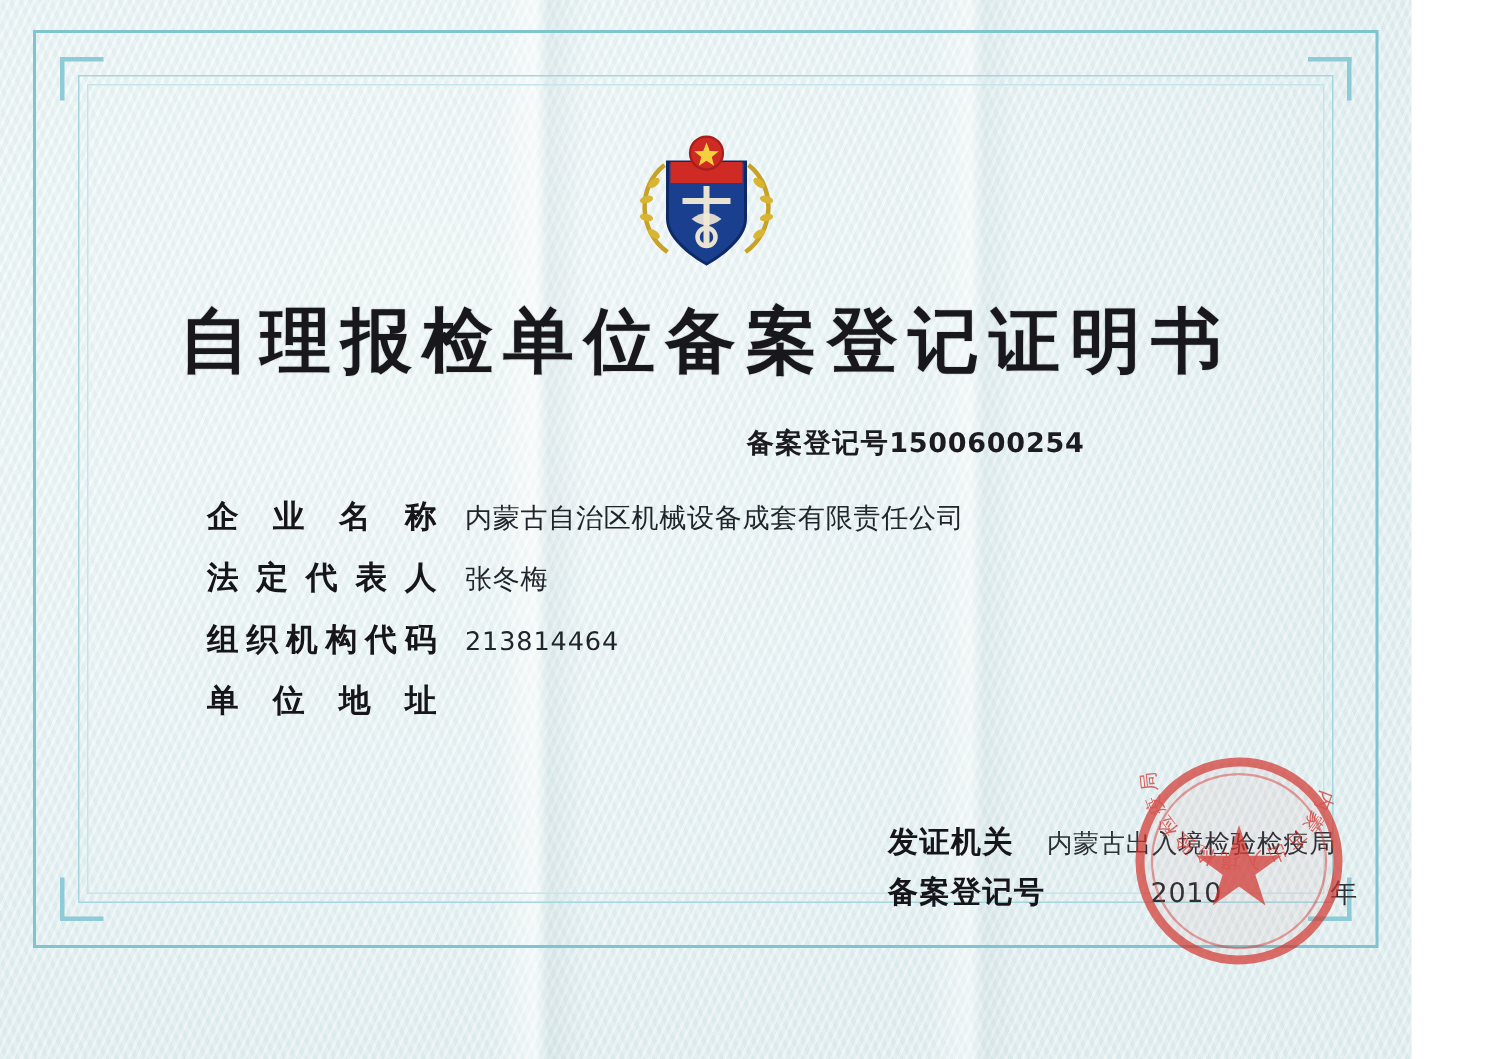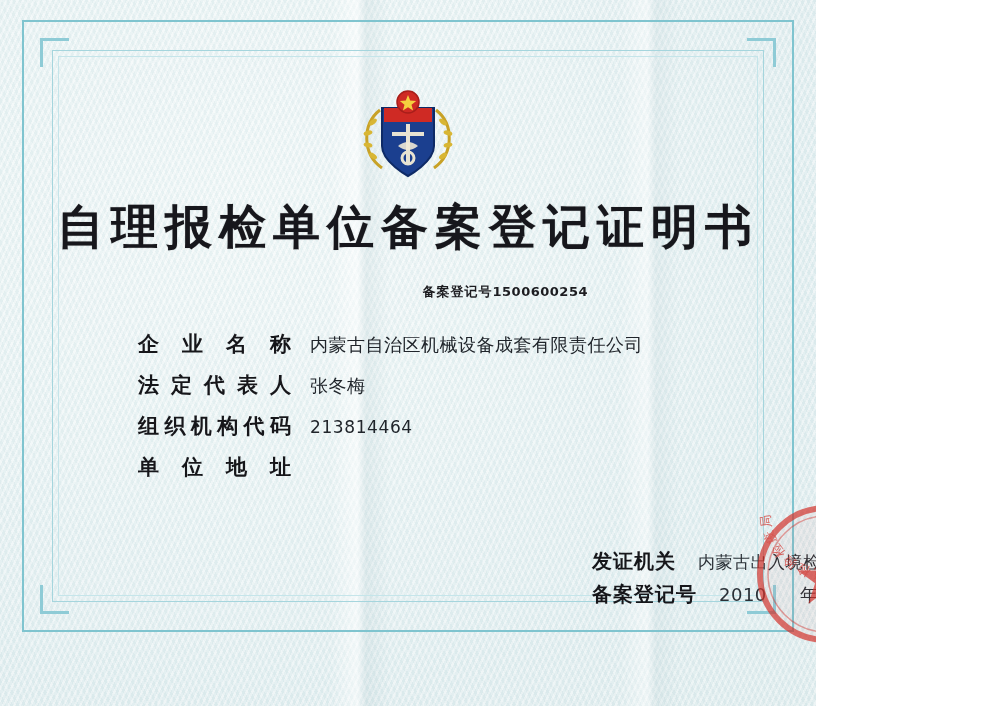--- a/index.html
+++ b/index.html
@@ -10,21 +10,21 @@
   body {
     width: 1000px;
     height: 706px;
     overflow: hidden;
     font-family: "DejaVu Sans", sans-serif;
   }
 
   
   .certificate {
     position: relative;
-    width: 816px;
+    width: 941px;
     height: 706px;
     background:
       radial-gradient(ellipse at 30% 30%, #f2f8f8 0%, #eaf3f4 40%, #e2eef0 70%, #dfeced 100%);
     overflow: hidden;
   }
   
   .paper-texture {
     position: absolute;
     inset: 0;
     background:
@@ -101,23 +101,23 @@
     font-weight: bold;
     letter-spacing: 7px;
     color: #17171c;
     text-shadow: 0 0 1px rgba(0,0,0,0.35);
     white-space: nowrap;
   }
 
   
   .reg-line {
     position: absolute;
-    right: 228px;
+    right: 218px;
     top: 283px;
-    font-size: 13px;
+    font-size: 18px;
     color: #1c1c20;
     letter-spacing: 1px;
     white-space: nowrap;
   }
   .reg-label { font-weight: bold; }
   .reg-value {
     font-family: "DejaVu Sans", sans-serif;
     font-weight: bold;
     letter-spacing: 0.5px;
   }
@@ -179,21 +179,21 @@
     font-weight: bold;
     color: #16161a;
     letter-spacing: 1px;
     margin-right: 10px;
   }
   .issuer-value {
     font-size: 17px;
     color: #2a3036;
     letter-spacing: 0.5px;
   }
-  .date-row .issuer-value { font-size: 18px; }
+  .date-row .issuer-value { font-size: 18px; margin-left: 48px; }
   .date-gap-1 { display: inline-block; width: 36px; }
   .date-gap-2 { display: inline-block; width: 44px; }
   .date-gap-3 { display: inline-block; width: 28px; }
 
   
   .seal {
     position: absolute;
     left: 752px;
     top: 500px;
     width: 148px;

